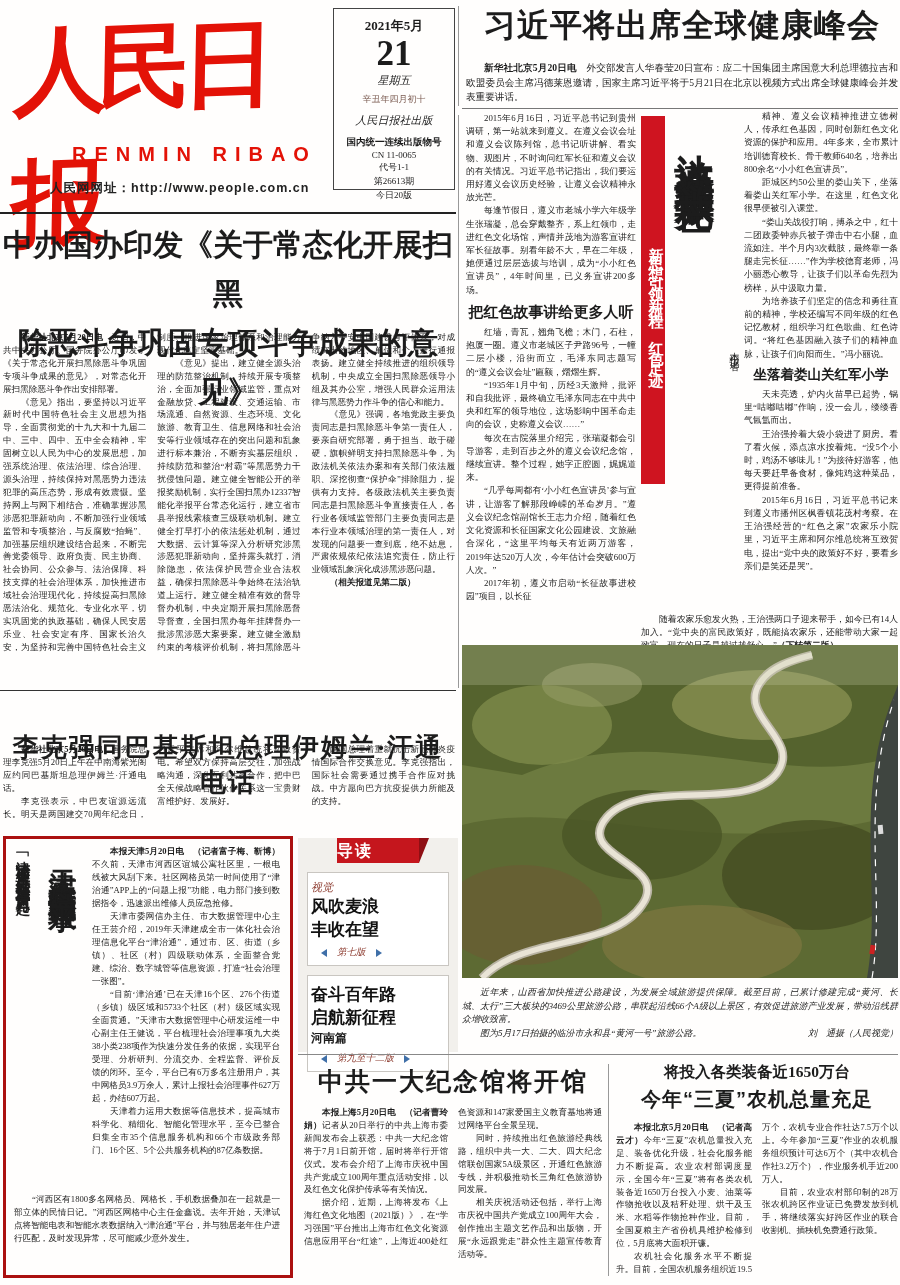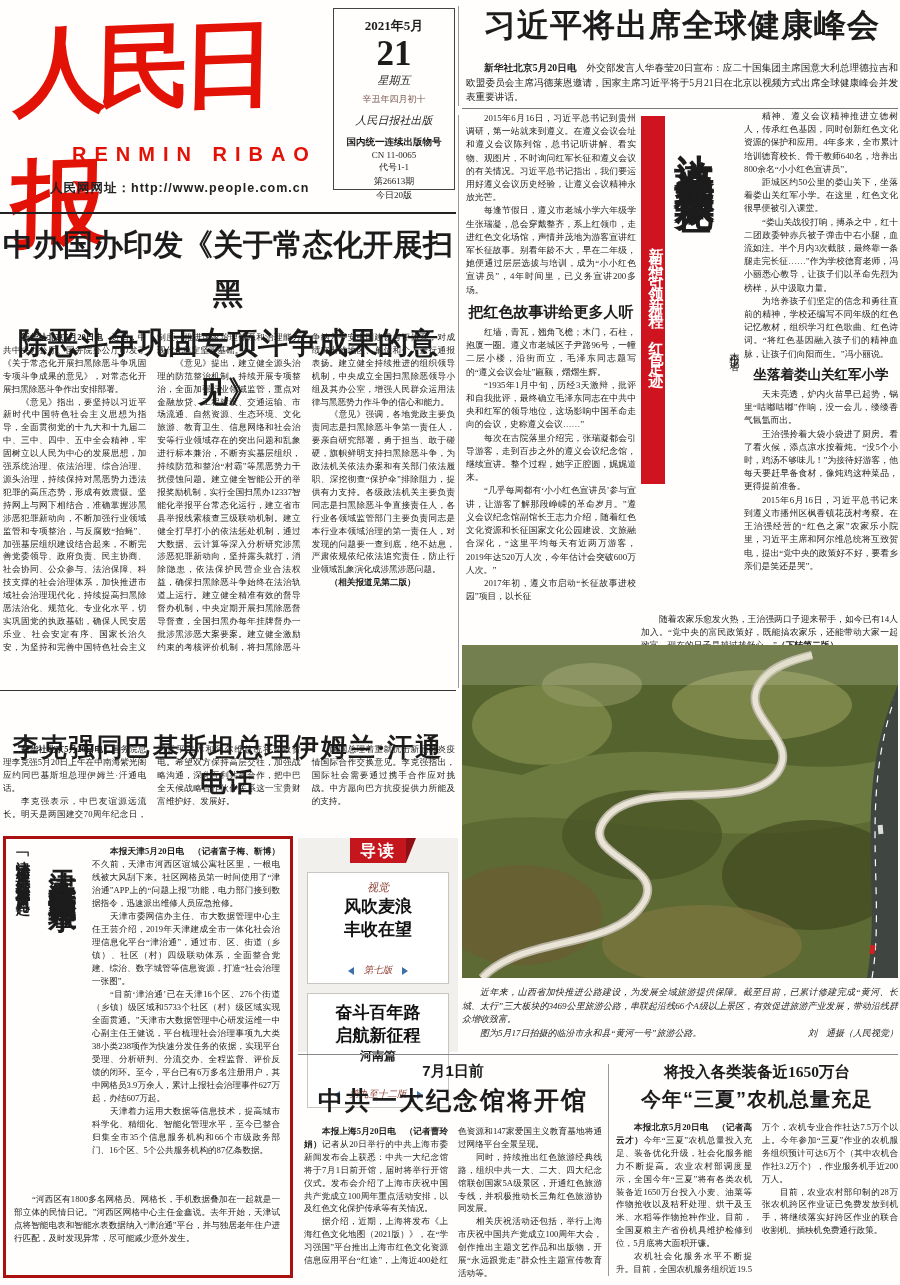--- a/index.html
+++ b/index.html
@@ -52,29 +52,29 @@
   .tj-sub{position:absolute;left:5px;top:8px;height:424px;writing-mode:vertical-rl;
           font-size:14.5px;font-weight:bold;letter-spacing:2px;line-height:24px;}
   .tj-title{position:absolute;left:32px;top:8px;height:424px;writing-mode:vertical-rl;
             font-size:28px;font-weight:900;letter-spacing:2px;line-height:48px;}
   .tj-text{position:absolute;left:86px;top:6px;width:188px;height:344px;
            font-size:8.6px;line-height:13px;overflow:hidden;}
   .tj-bottom{position:absolute;left:8px;top:354px;width:266px;height:76px;
              font-size:8.6px;line-height:13px;overflow:hidden;}
   
   .daodu{left:298px;top:838px;width:160px;height:214px;background:#f2f0ec;}
-  .dd-label{position:relative;width:56px;height:25px;margin:0 auto;background:#c5161d;color:#fff;
-            font-weight:bold;font-size:16px;line-height:25px;text-align:center;letter-spacing:2px;}
+  .dd-label{position:relative;width:82px;height:25px;margin:0 auto;background:#c5161d;color:#fff;
+            font-weight:bold;font-size:16px;line-height:25px;letter-spacing:2px;}
   .dd-label::after{content:"";position:absolute;right:-10px;top:0;border-top:25px solid #8f0f14;
             border-right:10px solid transparent;}
-  .dd-box{margin:9px 9px 0 9px;background:#fff;border:1px solid #c9c6c1;text-align:center;padding:7px 3px 6px;}
+  .dd-box{margin:9px 9px 0 9px;background:#fff;border:1px solid #c9c6c1;padding:7px 3px 6px;}
   .dd-kicker{font-style:italic;font-size:11px;color:#8d3c30;}
   .dd-line{font-weight:900;font-size:17px;line-height:23px;color:#111;}
   .dd-sub{font-weight:bold;font-size:12px;margin-top:1px;}
-  .dd-page{margin-top:23px;font-size:9.5px;color:#8d3c30;font-style:italic;}
+  .dd-page{margin-top:5px;font-size:9.5px;color:#8d3c30;font-style:italic;}
   .tri{display:inline-block;width:0;height:0;vertical-align:middle;margin:0 10px;}
   .tri-l{border-top:4px solid transparent;border-bottom:4px solid transparent;border-right:6px solid #3f6fa8;}
   .tri-r{border-top:4px solid transparent;border-bottom:4px solid transparent;border-left:6px solid #3f6fa8;}
   
   .photo{left:462px;top:645px;width:436px;height:333px;}
   .caption{left:462px;top:986px;width:436px;font-size:9px;line-height:13.5px;font-style:italic;color:#222;}
   .credit{float:right;font-style:italic;}
   
   .kicker-hei{text-align:center;font-weight:900;font-size:15px;}
   .kicker-song{text-align:center;font-weight:bold;font-size:15.5px;}
@@ -220,21 +220,20 @@
   </div>
   <div class="abs caption jus">
     <p>近年来，山西省加快推进公路建设，为发展全域旅游提供保障。截至目前，已累计修建完成“黄河、长城、太行”三大板块的3469公里旅游公路，串联起沿线66个A级以上景区，有效促进旅游产业发展，带动沿线群众增收致富。</p>
     <p><span>图为5月17日拍摄的临汾市永和县“黄河一号”旅游公路。</span><span class="credit">刘　通摄（人民视觉）</span></p>
   </div>
 
   <div class="rule" style="left:298px;top:1054px;width:600px;height:1px;background:#888;"></div>
   <div class="rule" style="left:608px;top:1064px;width:1px;height:212px;background:#999;"></div>
 
   <div class="abs memorial">
-    <div class="kicker-hei hei">7月1日前</div>
     <div class="head-song">中共一大纪念馆将开馆</div>
     <div class="cols2 jus">
       <p><b>本报上海5月20日电　（记者曹玲娟）</b><span>记者从20日举行的中共上海市委新闻发布会上获悉：中共一大纪念馆将于7月1日前开馆，届时将举行开馆仪式。发布会介绍了上海市庆祝中国共产党成立100周年重点活动安排，以及红色文化保护传承等有关情况。</span></p>
       <p>据介绍，近期，上海将发布《上海红色文化地图（2021版）》，在“学习强国”平台推出上海市红色文化资源信息应用平台“红途”，上海近400处红色资源和147家爱国主义教育基地将通过网络平台全景呈现。</p>
       <p>同时，持续推出红色旅游经典线路，组织中共一大、二大、四大纪念馆联创国家5A级景区，开通红色旅游专线，并积极推动长三角红色旅游协同发展。</p>
       <p>相关庆祝活动还包括，举行上海市庆祝中国共产党成立100周年大会，创作推出主题文艺作品和出版物，开展“永远跟党走”群众性主题宣传教育活动等。</p>
     </div>
   </div>
 
   <div class="abs sanxia">

